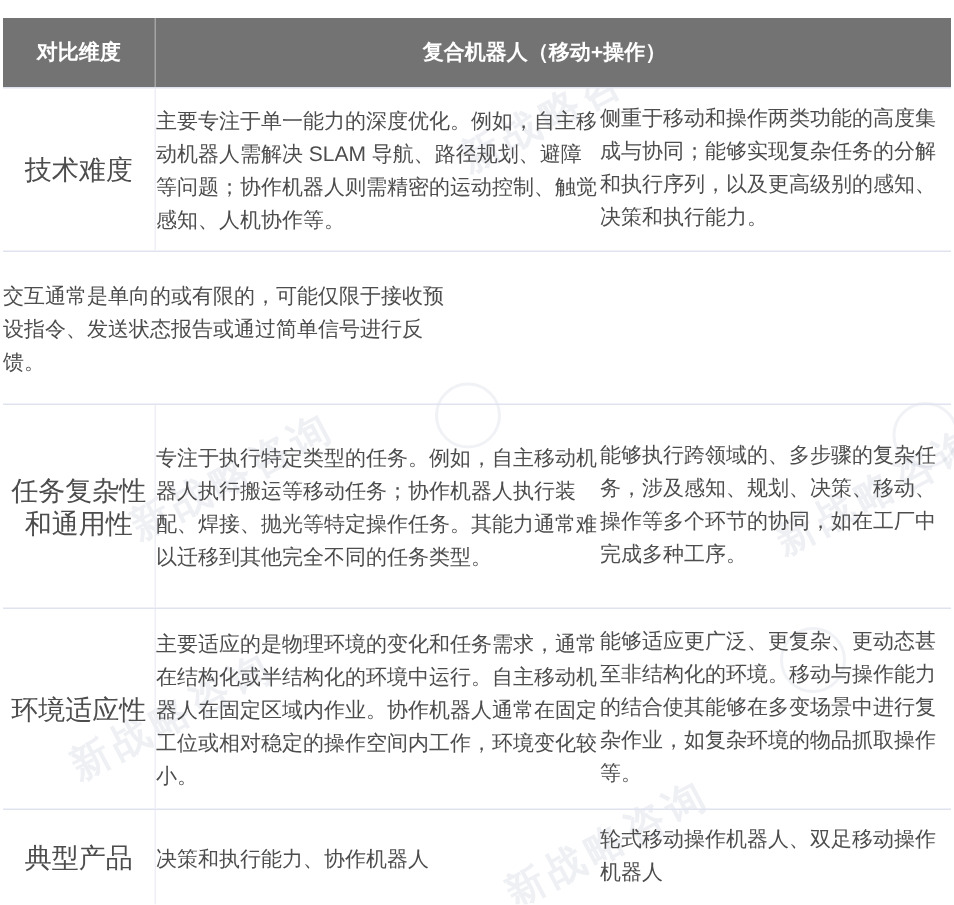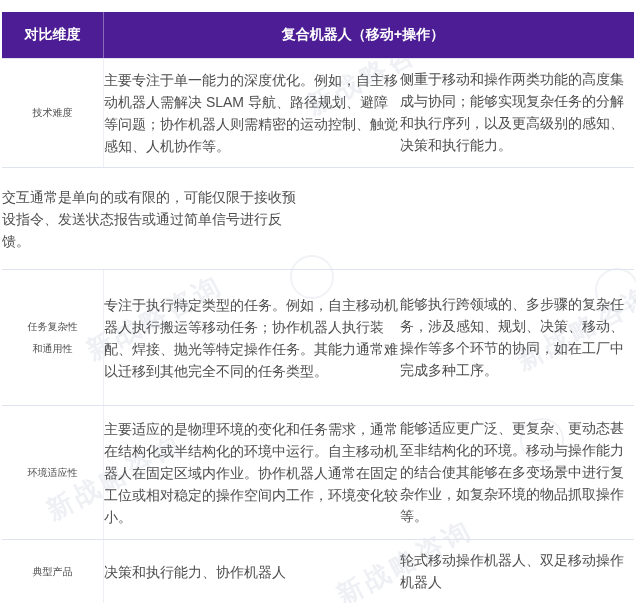--- a/index.html
+++ b/index.html
@@ -39,21 +39,21 @@
     border-radius: 50%;
   }
   
   .tbl {
     position: relative;
     z-index: 2;
     margin: 12px 2px 0 2px;
   }
   .header-row {
     display: flex;
-    background: #4c1d95;
+    background: #737373;
     height: 46px;
     align-items: center;
   }
   .h-cell {
     color: #ffffff;
     font-size: 14px;
     font-weight: bold;
     text-align: center;
   }
   .c1 { width: 101px; flex: 0 0 101px; }
@@ -67,21 +67,21 @@
     box-sizing: border-box;
   }
   .row:first-of-type { border-top: none; }
   .row .c1 {
     align-self: stretch;
     display: flex;
     align-items: center;
     justify-content: center;
     text-align: center;
     color: #4d4d4d;
-    font-size: 10px;
+    font-size: 18px;
     white-space: pre-line;
     line-height: 22px;
     border-right: 1px solid #eef0f6;
   }
   .cell-text {
     color: #4d4d4d;
     font-size: 14px;
     line-height: 22px;
     padding: 10px 0;
   }

